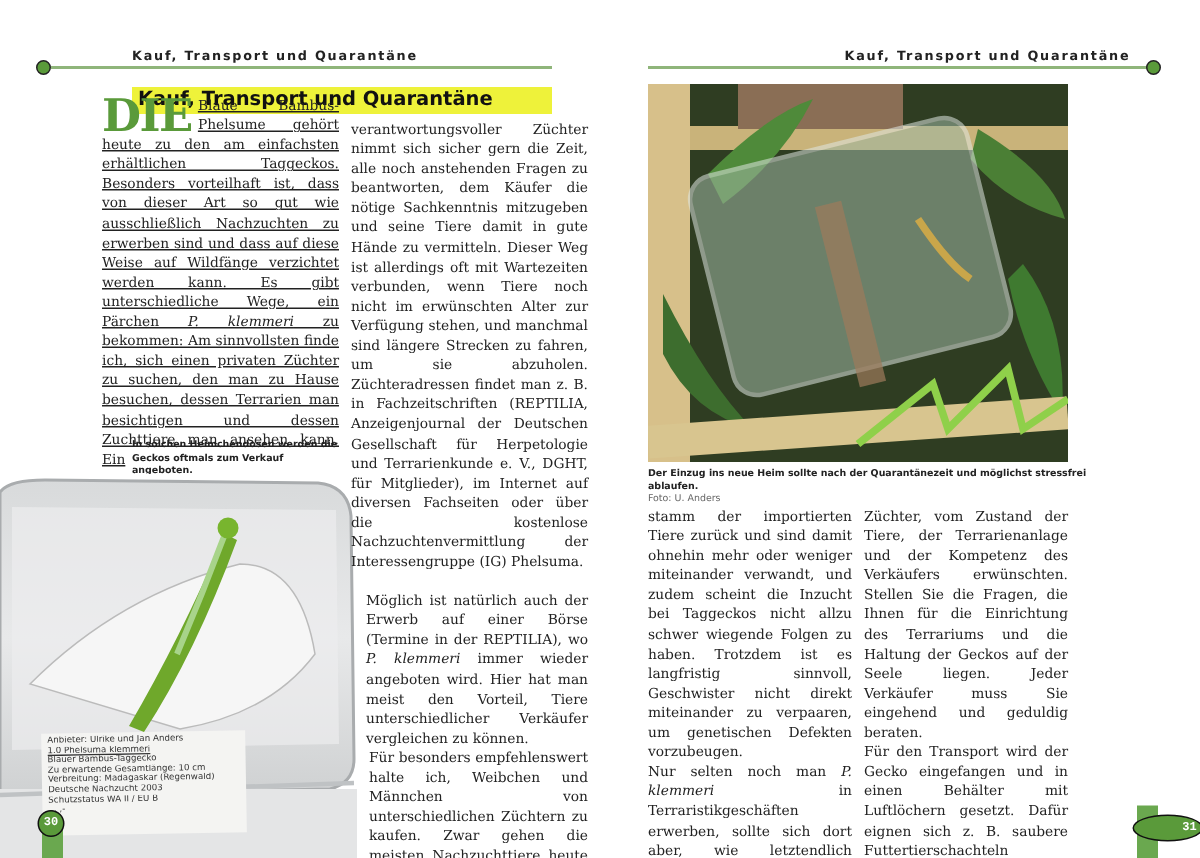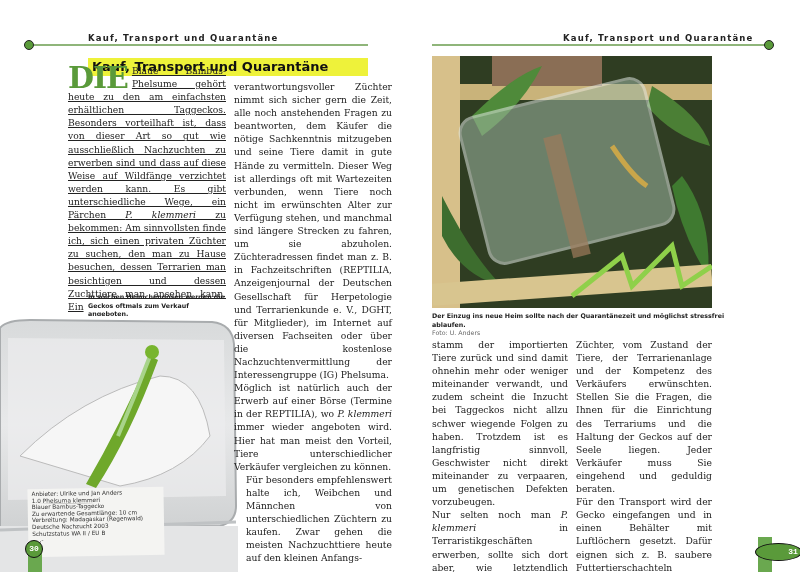--- a/index.html
+++ b/index.html
@@ -94,21 +94,21 @@
     <div class="line">Deutsche Nachzucht 2003</div>
     <div class="line">Schutzstatus WA II / EU B</div>
     <div class="line">... ,-</div>
   </div>
 
   <div class="page-tab" style="left:28px; top:550px; height:22px;"></div>
   <div class="page-num" style="left:25px; top:540px;">30</div>
 
   <div class="col" style="left:234px; top:80px; width:158px;">
     <p>verantwortungsvoller Züchter nimmt sich sicher gern die Zeit, alle noch anstehenden Fragen zu beantworten, dem Käufer die nötige Sachkenntnis mitzugeben und seine Tiere damit in gute Hände zu vermitteln. Dieser Weg ist allerdings oft mit Wartezeiten verbunden, wenn Tiere noch nicht im erwünschten Alter zur Verfügung stehen, und manchmal sind längere Strecken zu fahren, um sie abzuholen. Züchteradressen findet man z. B. in Fachzeitschriften (REPTILIA, Anzeigenjournal der Deutschen Gesellschaft für Herpetologie und Terrarienkunde e. V., DGHT, für Mitglieder), im Internet auf diversen Fachseiten oder über die kostenlose Nachzuchtenvermittlung der Interessengruppe (IG) Phelsuma.</p>
-    <p style="padding-left:0;"><span>Möglich ist natürlich auch der Erwerb auf einer Börse (Termine in der REPTILIA), wo </span><i>P. klemmeri</i><span> immer wieder angeboten wird. Hier hat man meist den Vorteil, Tiere unterschiedlicher Verkäufer vergleichen zu können.</span></p>
+    <p style="padding-left:10px;margin-top:13px;"><span>Möglich ist natürlich auch der Erwerb auf einer Börse (Termine in der REPTILIA), wo </span><i>P. klemmeri</i><span> immer wieder angeboten wird. Hier hat man meist den Vorteil, Tiere unterschiedlicher Verkäufer vergleichen zu können.</span></p>
     <p style="padding-left:12px;">Für besonders empfehlenswert halte ich, Weibchen und Männchen von unterschiedlichen Züchtern zu kaufen. Zwar gehen die meisten Nachzuchttiere heute auf den kleinen Anfangs-</p>
   </div>
 </div>
 
 <div class="page right">
   <div class="rule" style="left:32px; width:334px;"></div>
   <div class="dot" style="left:364px;"></div>
   <div class="run-title" style="left:163px;">Kauf, Transport und Quarantäne</div>
 </div>
 

